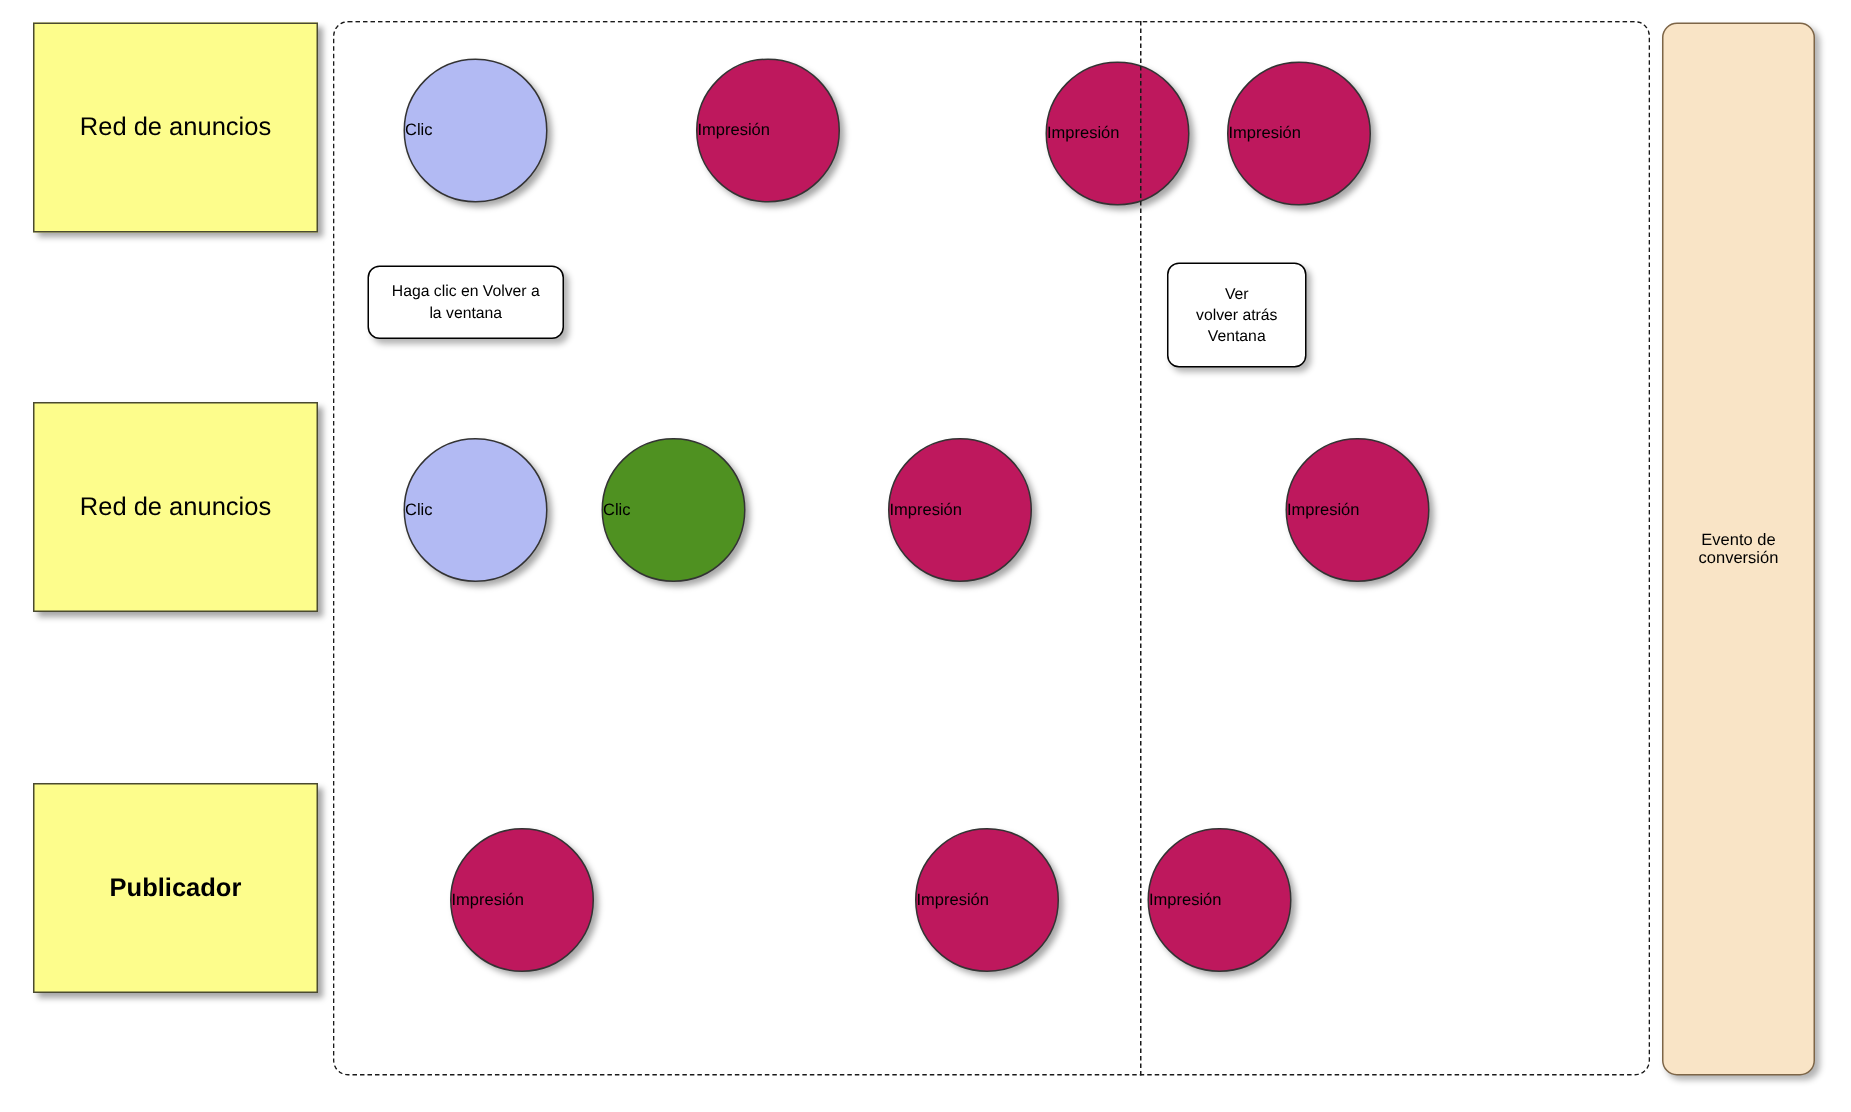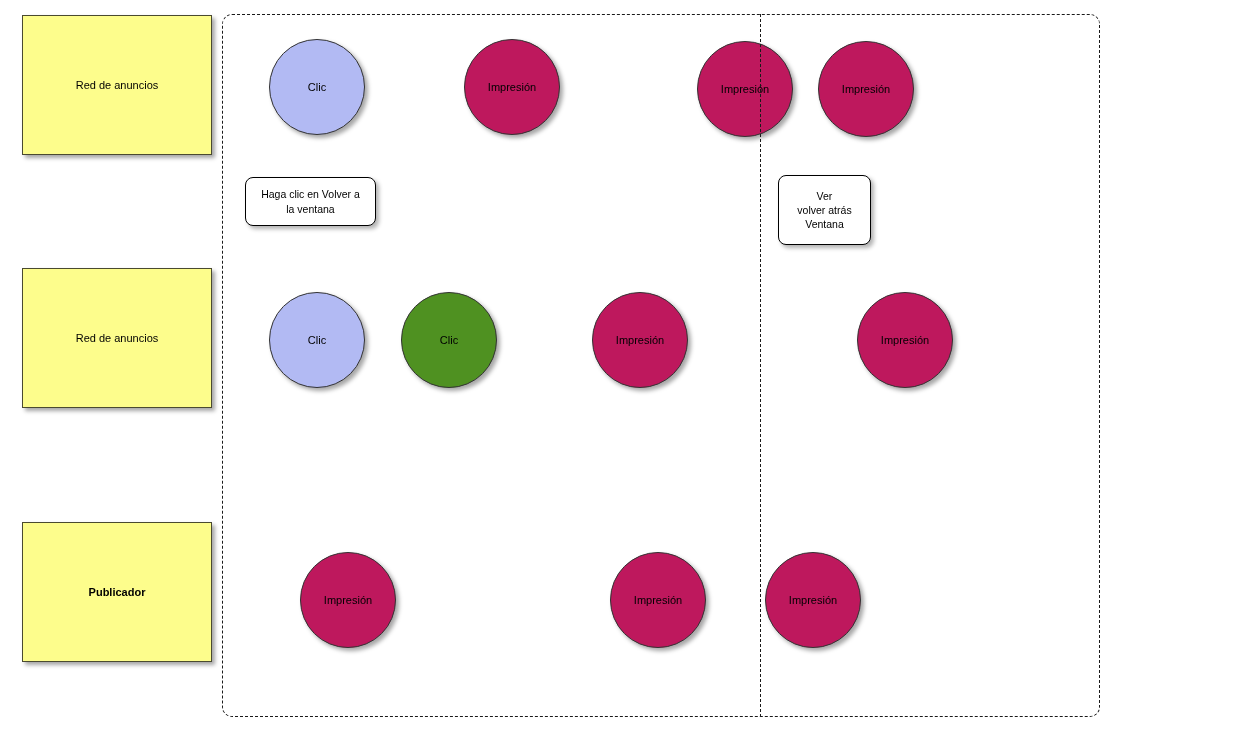--- a/index.html
+++ b/index.html
@@ -20,21 +20,21 @@
     left: 22px;
     width: 190px;
     height: 140px;
     background: #FDFD8C;
     border: 1px solid #4a4a30;
     box-shadow: 3px 3px 4px rgba(0,0,0,0.35);
     display: flex;
     align-items: center;
     justify-content: center;
     text-align: center;
-    font-size: 11px;
+    font-size: 17px;
   }
   .lane-note.l1 { top: 15px; }
   .lane-note.l2 { top: 268px; }
   .lane-note.l3 { top: 522px; font-weight: bold; }
 
   
   .window-box {
     position: absolute;
     left: 222px;
     top: 14px;
@@ -78,21 +78,21 @@
   
   .node {
     position: absolute;
     width: 96px;
     height: 96px;
     border-radius: 50%;
     border: 1px solid #333333;
     box-shadow: 3px 3px 4px rgba(0,0,0,0.35);
     display: flex;
     align-items: center;
-    justify-content: center;
+    justify-content: flex-start;
     text-align: center;
     font-size: 11px;
     z-index: 4;
   }
   .node.click { background: #B2BAF3; }
   .node.click-green { background: #4F9121; }
   .node.impression { background: #be185d; }
 
   
   .callout {
@@ -125,20 +125,23 @@
   <div class="lane-note l2">
     <span>Red de anuncios</span>
   </div>
   <div class="lane-note l3">
     <span>Publicador</span>
   </div>
 
   <div class="window-box"></div>
   <div class="window-divider"></div>
 
+  <div class="conversion-box">
+    <span>Evento de conversión</span>
+  </div>
 
   <div class="callout c1">
     <span>Haga clic en Volver a
 la ventana</span>
   </div>
   <div class="callout c2">
     <span>Ver
 volver atrás
 Ventana</span>
   </div>

